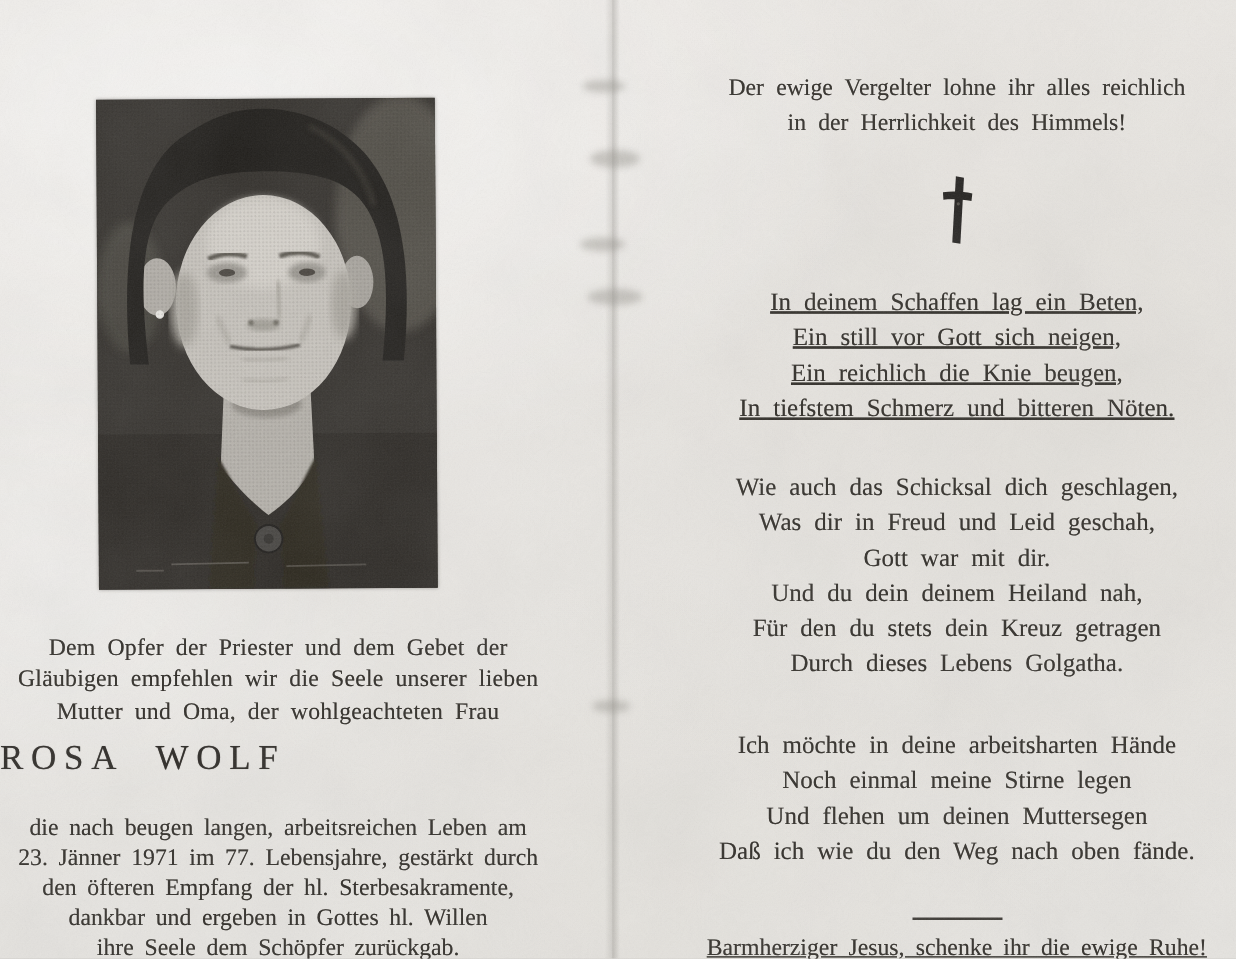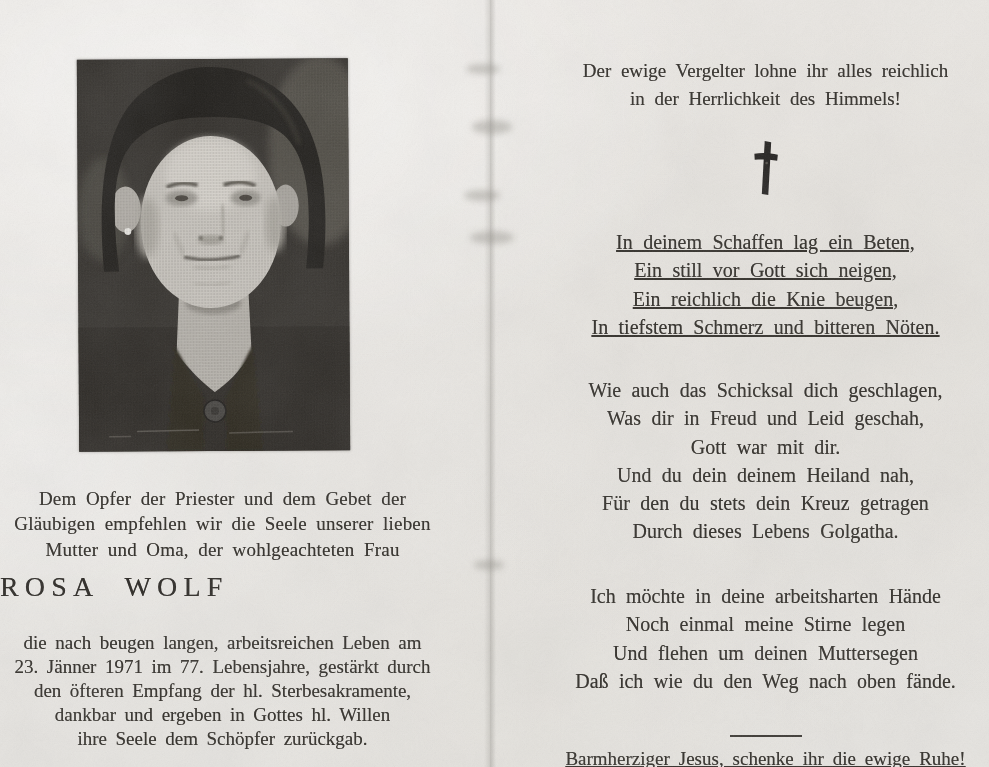--- a/index.html
+++ b/index.html
@@ -12,21 +12,21 @@
     background-image:
       radial-gradient(900px 500px at 18% 12%, rgba(255,255,255,.55), rgba(255,255,255,0) 60%),
       radial-gradient(700px 620px at 86% 42%, rgba(221,218,212,.55), rgba(221,218,212,0) 65%),
       radial-gradient(520px 420px at 55% 92%, rgba(226,223,217,.5), rgba(226,223,217,0) 60%),
       radial-gradient(420px 300px at 4% 60%, rgba(255,255,255,.35), rgba(255,255,255,0) 70%),
       linear-gradient(180deg, #ece9e5, #e6e4e0);
     font-family:"Liberation Serif","DejaVu Serif",serif;
     color:var(--ink,#312e29);
   }
   .page { position:absolute; top:0; bottom:0; }
-  .page.left  { left:0;   width:445px; }
+  .page.left  { left:0;   width:445px;margin-top:20px; }
   .page.right { left:538px; width:455px;margin-top:33px; }
 
   
   .photo {
     position:absolute; left:78px; top:59px; width:271px; height:392px;
     margin:0; transform:rotate(-0.35deg);
     box-shadow:0 0 3px rgba(40,38,34,.45);
     overflow:hidden; background:#34312d;
   }
   .photo svg { display:block; width:100%; height:100%; }

